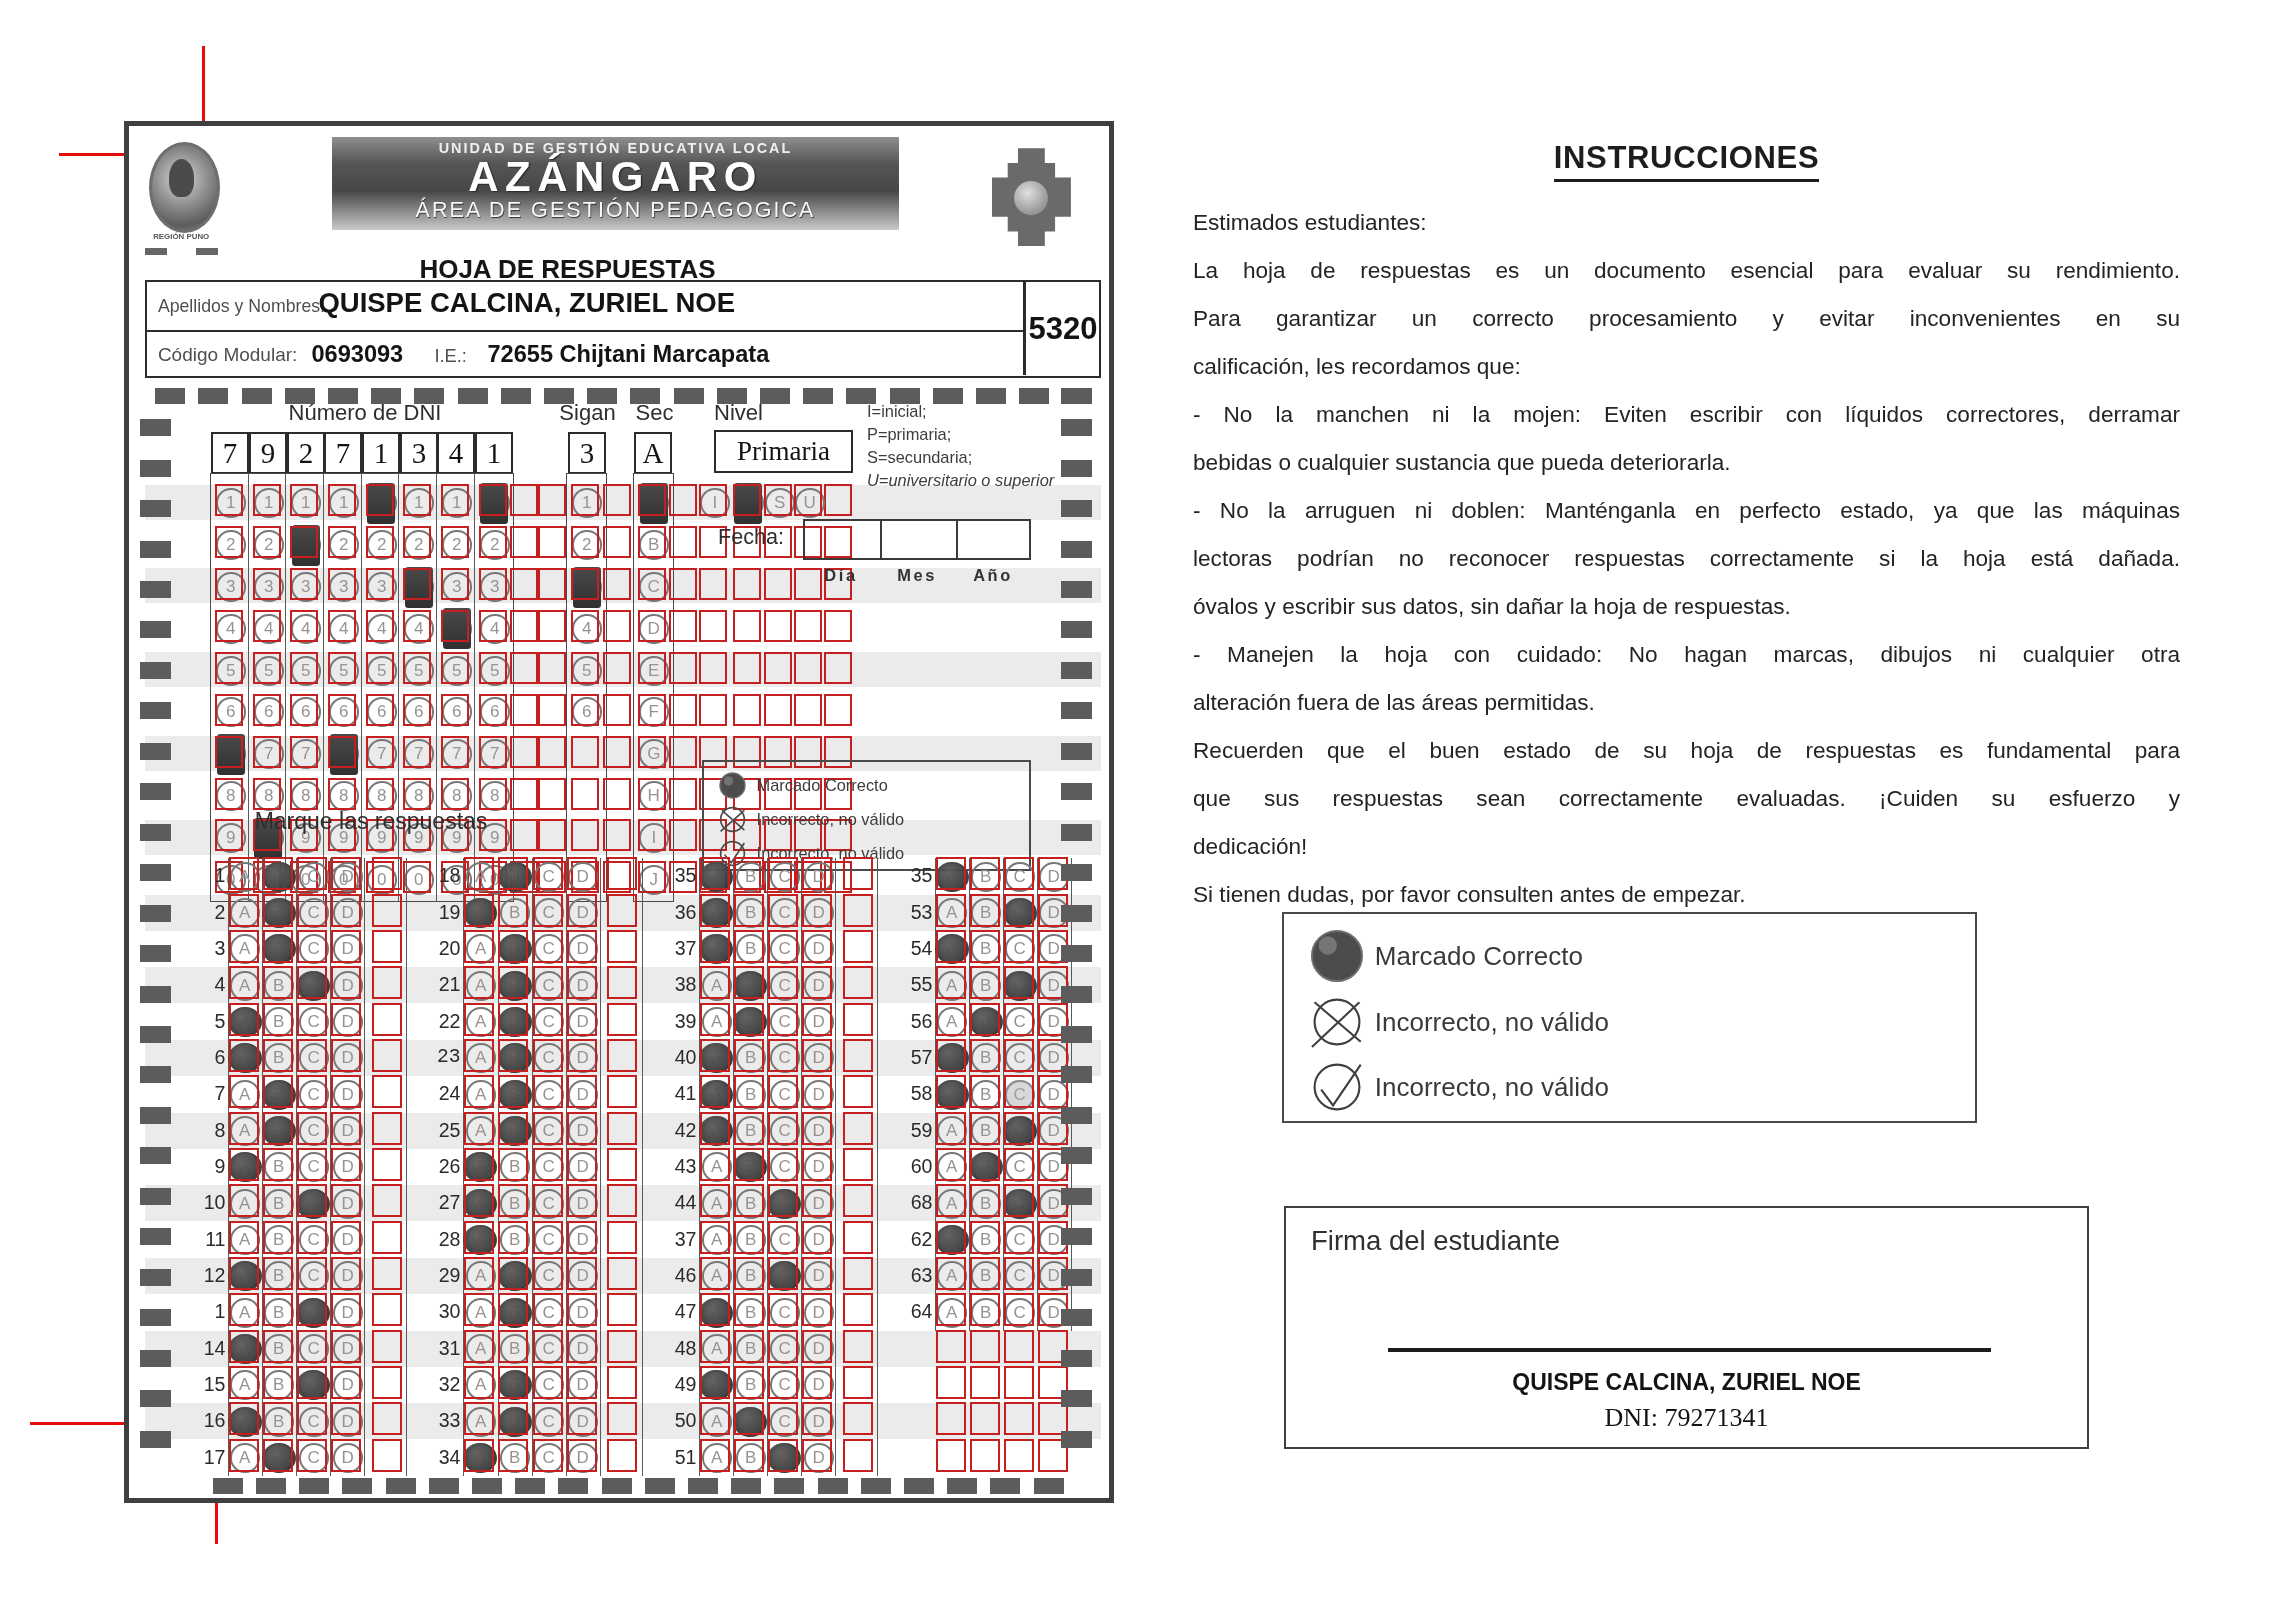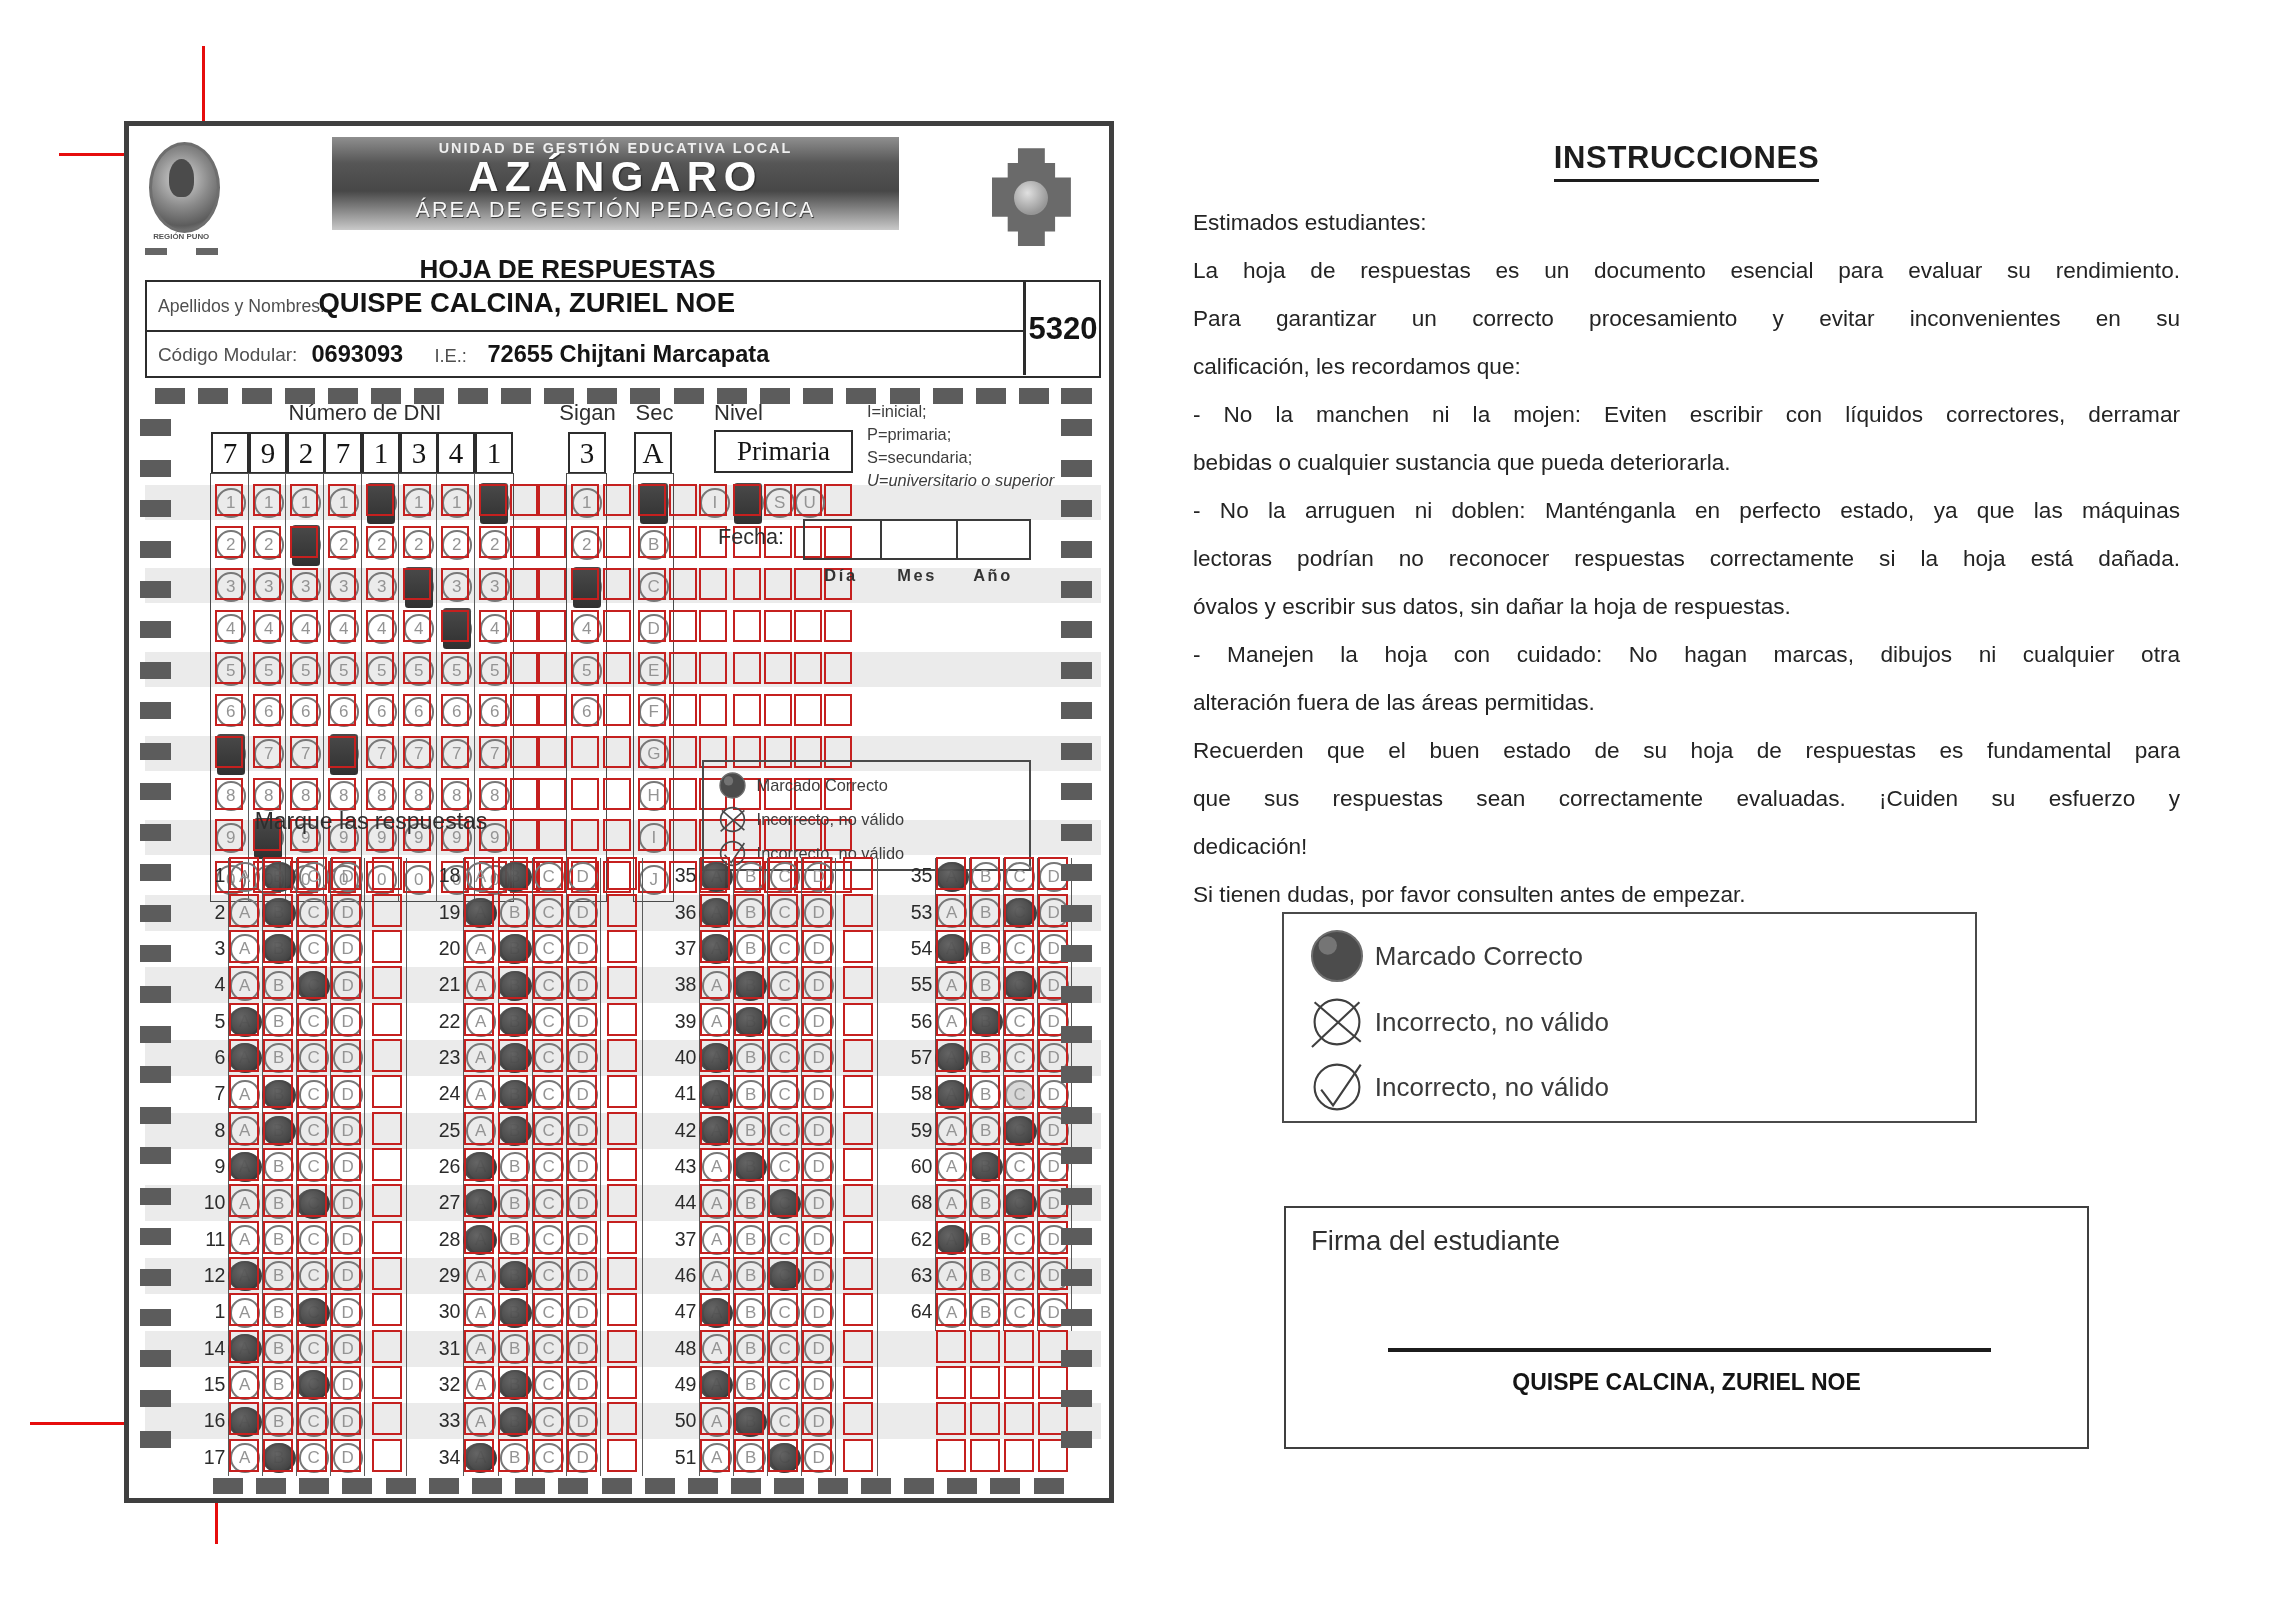--- a/index.html
+++ b/index.html
@@ -765,21 +765,21 @@
           <div class="bubble" style="left: 337px; top: 881px; width: 29.5px; height: 29.5px;">A</div>
           <div class="redsq" style="left: 335px; top: 877px; width: 29.5px; height: 33px;"></div>
           <div class="bubble" style="left: 371px; top: 881px; width: 29.5px; height: 29.5px;">B</div>
           <div class="fill-ellipse" style="left: 369px; top: 881px; width: 34px; height: 30px;"></div>
           <div class="redsq" style="left: 369px; top: 877px; width: 29.5px; height: 33px;"></div>
           <div class="bubble" style="left: 405px; top: 881px; width: 29.5px; height: 29.5px;">C</div>
           <div class="redsq" style="left: 404px; top: 877px; width: 29.5px; height: 33px;"></div>
           <div class="bubble" style="left: 439px; top: 881px; width: 29.5px; height: 29.5px;">D</div>
           <div class="redsq" style="left: 438px; top: 877px; width: 29.5px; height: 33px;"></div>
           <div class="redsq" style="left: 478px; top: 877px; width: 29.5px; height: 33px;"></div>
-          <div class="num" style="left: 304px; top: 920px; width: 27.5px;">23</div>
+          <div class="num" style="left: 304px; top: 920px; width: 27.5px; font-family: Liberation Mono, monospace;">23</div>
           <div class="bubble" style="left: 337px; top: 917px; width: 29.5px; height: 29.5px;">A</div>
           <div class="redsq" style="left: 335px; top: 913px; width: 29.5px; height: 33px;"></div>
           <div class="bubble" style="left: 371px; top: 917px; width: 29.5px; height: 29.5px;">B</div>
           <div class="fill-ellipse" style="left: 369px; top: 917px; width: 34px; height: 30px;"></div>
           <div class="redsq" style="left: 369px; top: 913px; width: 29.5px; height: 33px;"></div>
           <div class="bubble" style="left: 405px; top: 917px; width: 29.5px; height: 29.5px;">C</div>
           <div class="redsq" style="left: 404px; top: 913px; width: 29.5px; height: 33px;"></div>
           <div class="bubble" style="left: 439px; top: 917px; width: 29.5px; height: 29.5px;">D</div>
           <div class="redsq" style="left: 438px; top: 913px; width: 29.5px; height: 33px;"></div>
           <div class="redsq" style="left: 478px; top: 913px; width: 29.5px; height: 33px;"></div>
@@ -1388,16 +1388,17 @@
         <path d="M10 24 L19 36 L40 5" fill="none" stroke="#3f3f3f" stroke-width="1.6"></path>
       </svg>
       <span class="lg-text">Incorrecto, no válido</span>
     </div>
   </div>
 
   <div class="sigbox">
     <div class="sig-label">Firma  del estudiante</div>
     <div class="sig-line"></div>
     <div class="sig-name">QUISPE CALCINA, ZURIEL NOE</div>
+    <div class="sig-dni"><span>DNI:</span> <span>79271341</span></div>
   </div>
 
 </div>
 
 
 </body></html>

